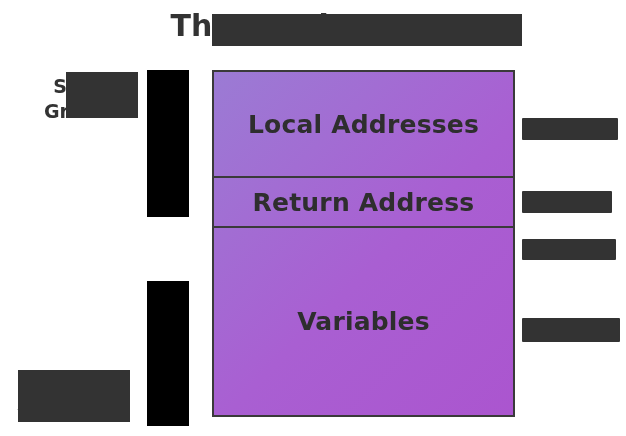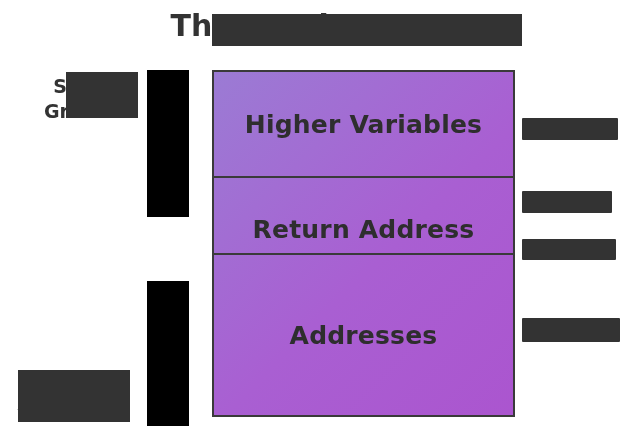--- a/index.html
+++ b/index.html
@@ -124,21 +124,21 @@
     font-family: "DejaVu Sans", sans-serif;
     font-weight: bold;
     font-size: 25px;
     letter-spacing: 0.2px;
   }
   .stack-cell:last-child {
     border-bottom: none;
   }
   .cell-locals        { flex: 0 0 106px; }
   .cell-saved-ebp     { flex: 0 0 48px;  }
-  .cell-return-addr   { flex: 0 0 50px; margin-top: 27px;  }
+  .cell-return-addr   { flex: 0 0 50px;  }
   .cell-parameters    { flex: 1 1 auto;  }
 
   
   .right-annotation {
     position: absolute;
     background: #333333;
     border-radius: 1px;
   }
   .right-ann-0 { left: 522px; top: 118px; width: 96px;  height: 22px; }
   .right-ann-1 { left: 522px; top: 191px; width: 90px;  height: 22px; }
@@ -158,23 +158,23 @@
   <div class="redact-stack-growth"></div>
 
   <div class="side-label label-higher-addresses">Higher
 Addresses</div>
   <div class="redact-higher-addresses"></div>
 
   <div class="occlusion-bar occlusion-top"></div>
   <div class="occlusion-bar occlusion-bottom"></div>
 
   <div class="stack-frame">
-    <div class="stack-cell cell-locals">Higher Variables</div>
+    <div class="stack-cell cell-locals">Local Addresses</div>
     <div class="stack-cell cell-return-addr">Return Address</div>
-    <div class="stack-cell cell-parameters">Addresses</div>
+    <div class="stack-cell cell-parameters">Variables</div>
   </div>
 
   <div class="right-annotation right-ann-0"></div>
   <div class="right-annotation right-ann-1"></div>
   <div class="right-annotation right-ann-2"></div>
   <div class="right-annotation right-ann-3"></div>
 
 </div>
 
 </body></html>

